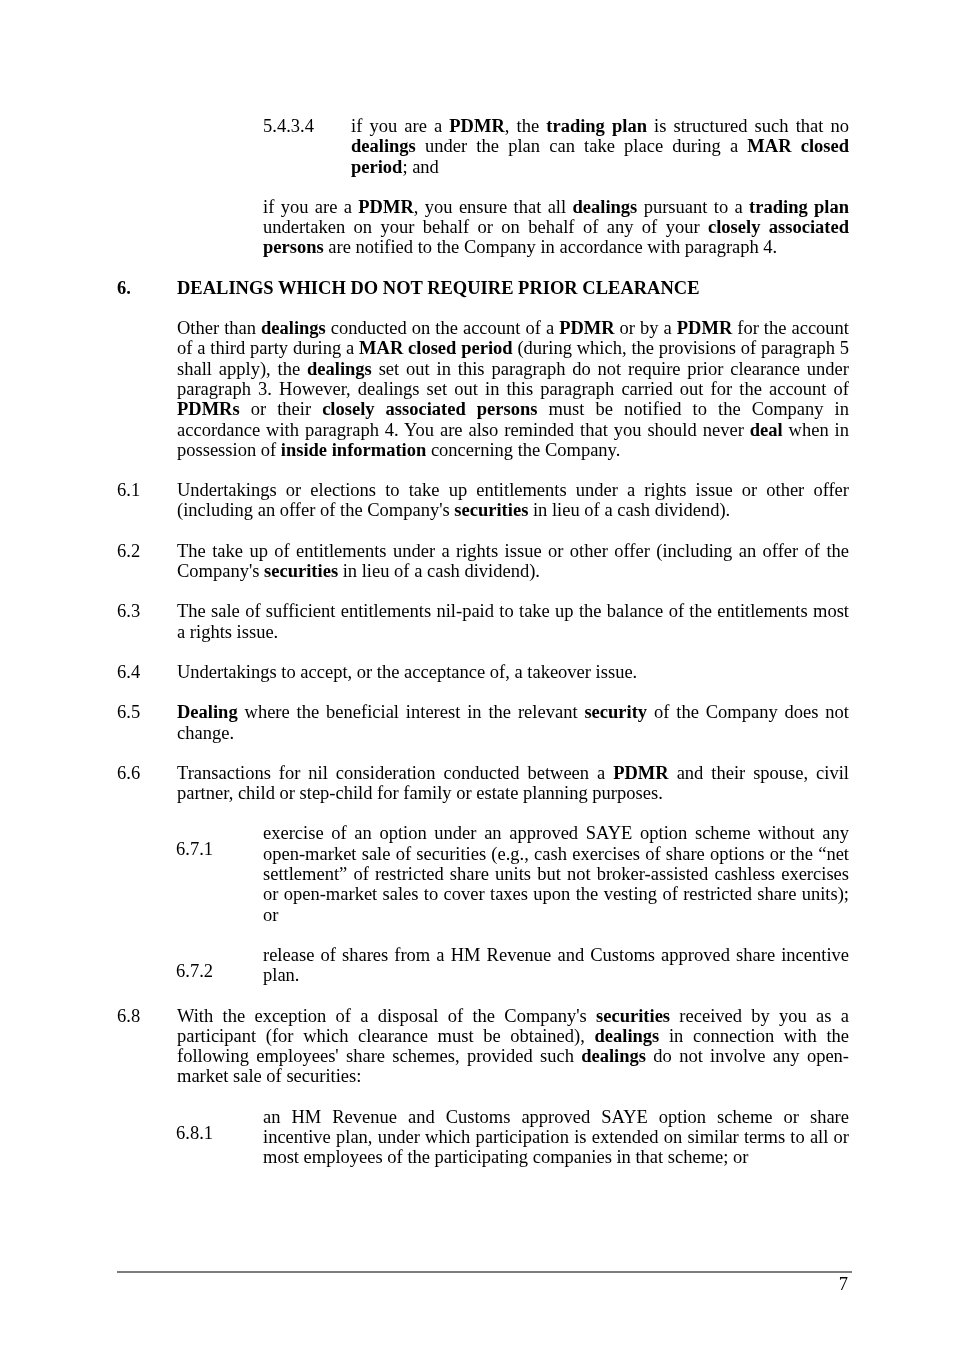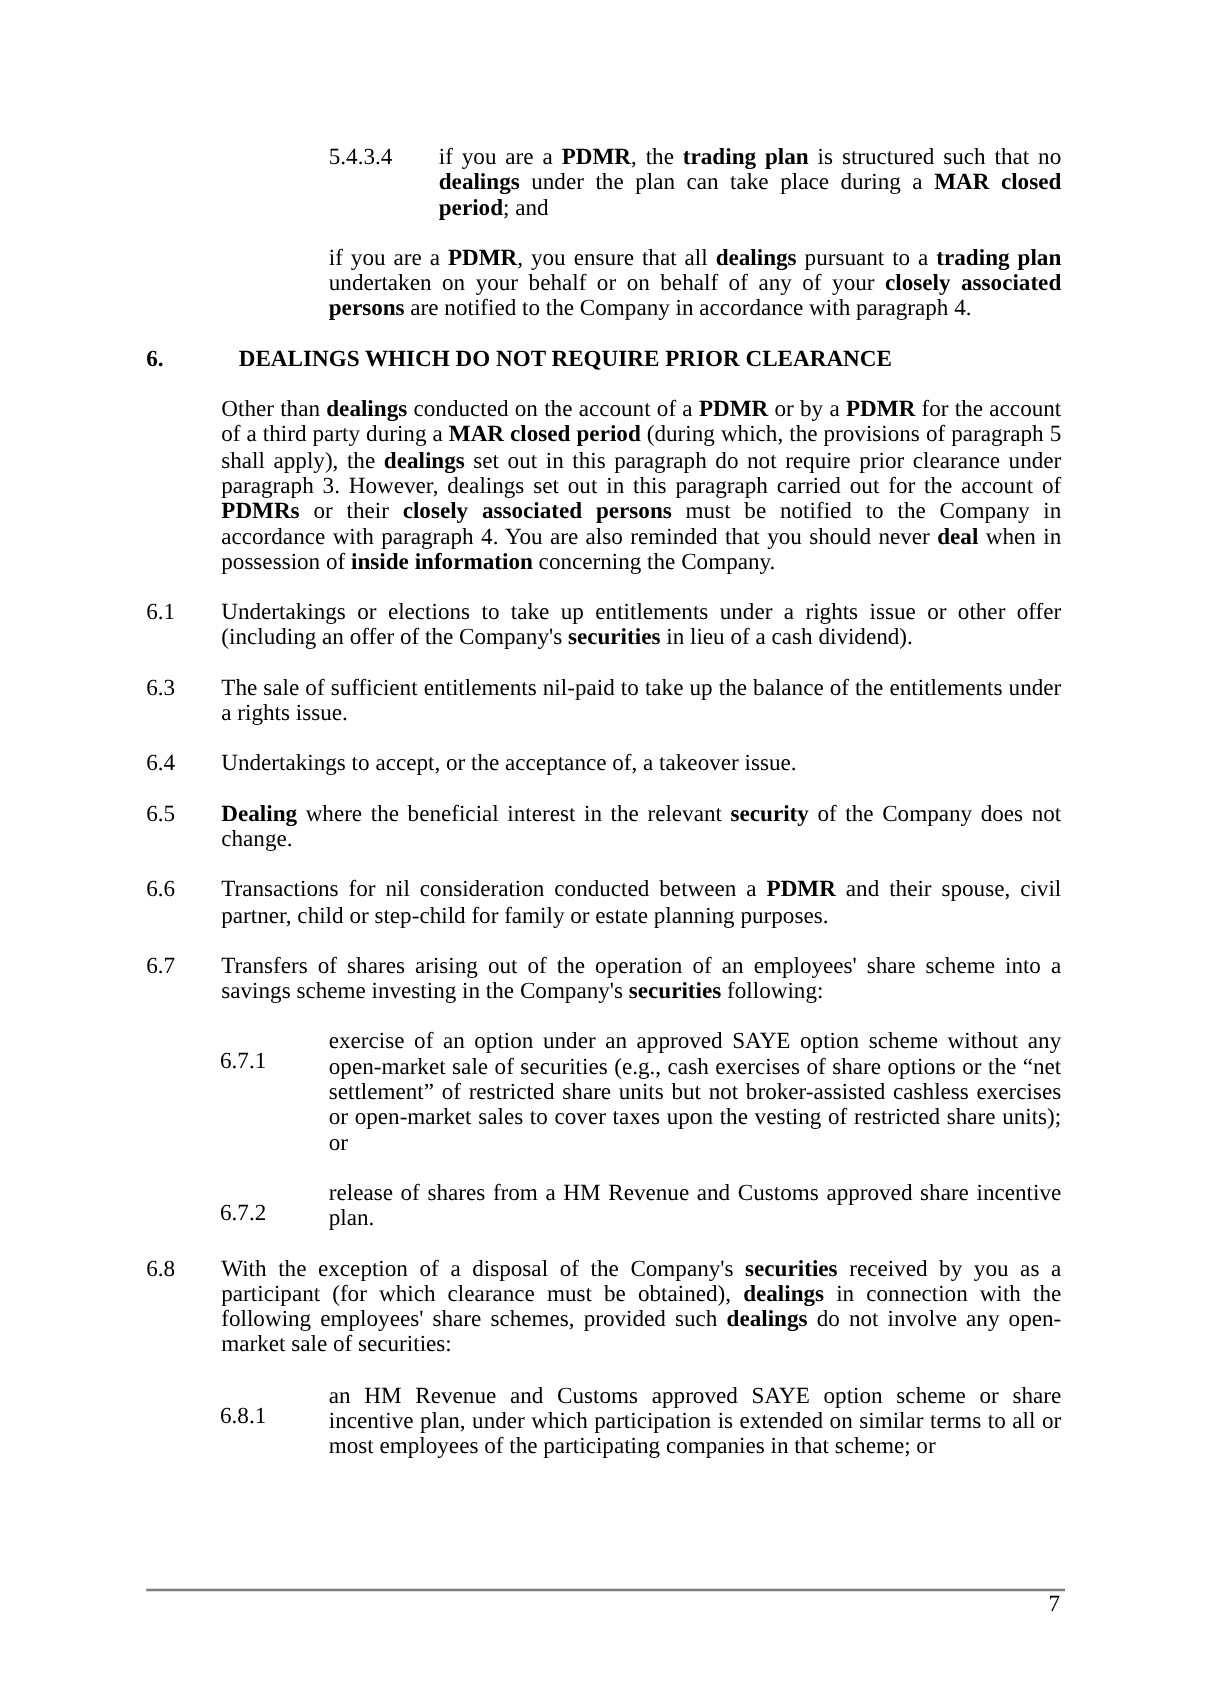--- a/index.html
+++ b/index.html
@@ -32,21 +32,21 @@
   .lv3 { padding-left: 146px; }
   .lv3 .clause-num { width: 88px; }
   .no-num .clause-num { width: 60px; }
   .clause-text {
     flex: 1 1 auto;
     margin: 0;
     text-align: justify;
   }
   .clause-text b { font-weight: bold; }
   .heading { font-weight: bold; }
-  .heading .clause-text { text-align: left; margin-left: 14px; }
+  .heading .clause-text { text-align: left; }
   .footer {
     position: absolute;
     left: 117px;
     top: 1271px;
     width: 735px;
     border-top: 2px solid #7d7d7d;
   }
   .page-number {
     text-align: right;
     padding-right: 4px;
@@ -77,45 +77,45 @@
   <div class="clause lv1 no-num">
     <span class="clause-num"></span>
     <p class="clause-text">Other than <b>dealings</b> conducted on the account of a <b>PDMR</b> or by a <b>PDMR</b> for the account of a third party during a <b>MAR closed period</b> (during which, the provisions of paragraph 5 shall apply), the <b>dealings</b> set out in this paragraph do not require prior clearance under paragraph 3. However, dealings set out in this paragraph carried out for the account of <b>PDMRs</b> or their <b>closely associated persons</b> must be notified to the Company in accordance with paragraph 4. You are also reminded that you should never <b>deal</b> when in possession of <b>inside information</b> concerning the Company.</p>
   </div>
 
   <div class="clause lv1">
     <span class="clause-num">6.1</span>
     <p class="clause-text">Undertakings or elections to take up entitlements under a rights issue or other offer (including an offer of the Company's <b>securities</b> in lieu of a cash dividend).</p>
   </div>
 
+  <div class="clause lv1">
+    <span class="clause-num">6.2</span>
+    <p class="clause-text">The take up of entitlements under a rights issue or other offer (including an offer of the Company's <b>securities</b> in lieu of a cash dividend).</p>
+  </div>
 
   <div class="clause lv1">
     <span class="clause-num">6.3</span>
-    <p class="clause-text">The sale of sufficient entitlements nil-paid to take up the balance of the entitlements under a rights issue.</p>
+    <p class="clause-text">The sale of sufficient entitlements nil-paid to take up the balance of the entitlements most a rights issue.</p>
   </div>
 
   <div class="clause lv1">
     <span class="clause-num">6.4</span>
     <p class="clause-text">Undertakings to accept, or the acceptance of, a takeover issue.</p>
   </div>
 
   <div class="clause lv1">
     <span class="clause-num">6.5</span>
     <p class="clause-text"><b>Dealing</b> where the beneficial interest in the relevant <b>security</b> of the Company does not change.</p>
   </div>
 
   <div class="clause lv1">
     <span class="clause-num">6.6</span>
     <p class="clause-text">Transactions for nil consideration conducted between a <b>PDMR</b> and their spouse, civil partner, child or step-child for family or estate planning purposes.</p>
   </div>
 
-  <div class="clause lv1">
-    <span class="clause-num">6.7</span>
-    <p class="clause-text">Transfers of shares arising out of the operation of an employees' share scheme into a savings scheme investing in the Company's <b>securities</b> following:</p>
-  </div>
 
   <div class="clause lv2">
     <span class="clause-num">6.7.1</span>
     <p class="clause-text">exercise of an option under an approved SAYE option scheme without any open-market sale of securities (e.g., cash exercises of share options or the “net settlement” of restricted share units but not broker-assisted cashless exercises or open-market sales to cover taxes upon the vesting of restricted share units); or</p>
   </div>
 
   <div class="clause lv2">
     <span class="clause-num">6.7.2</span>
     <p class="clause-text">release of shares from a HM Revenue and Customs approved share incentive plan.</p>
   </div>

